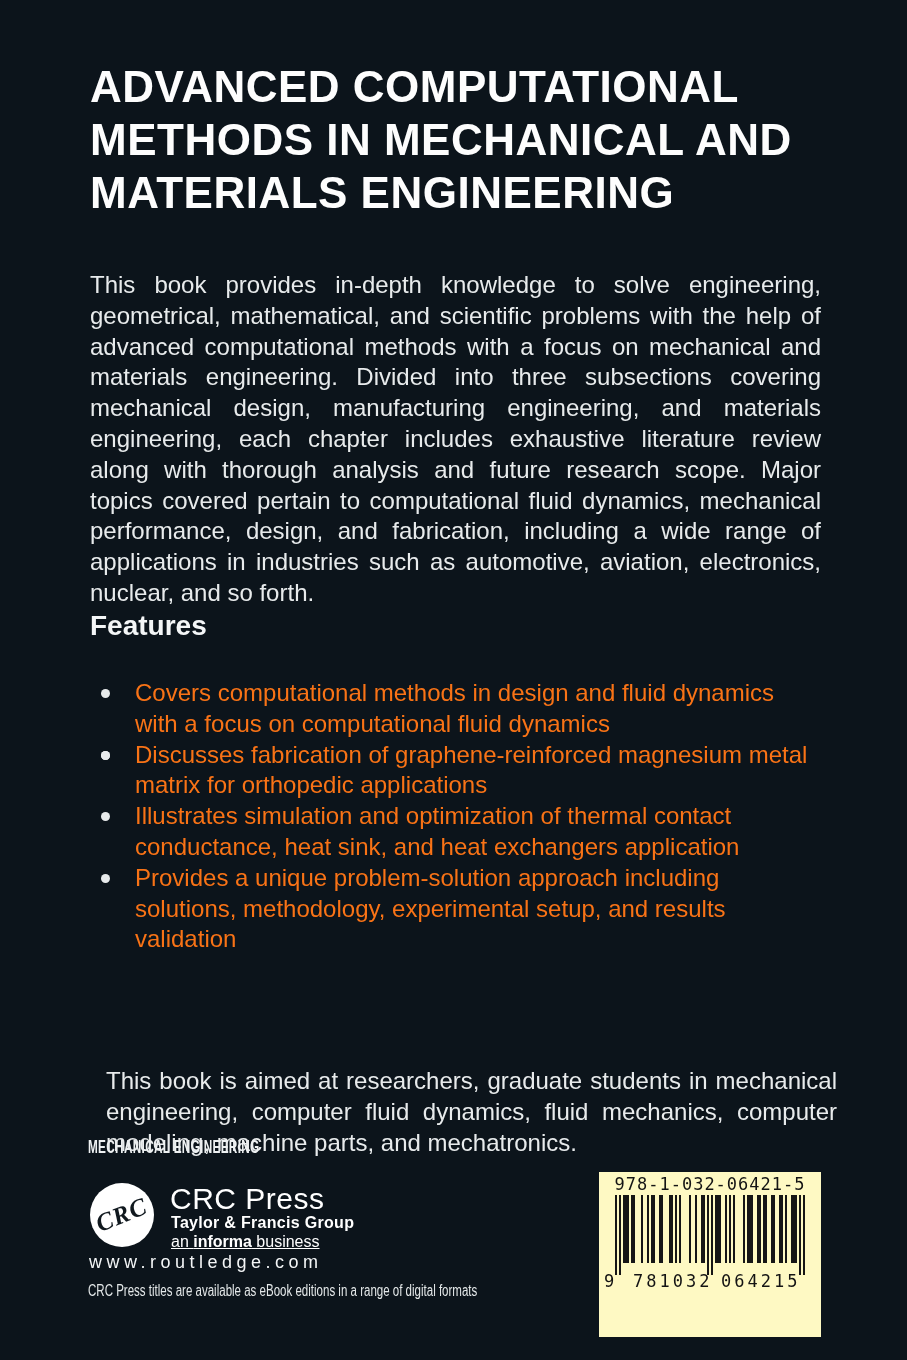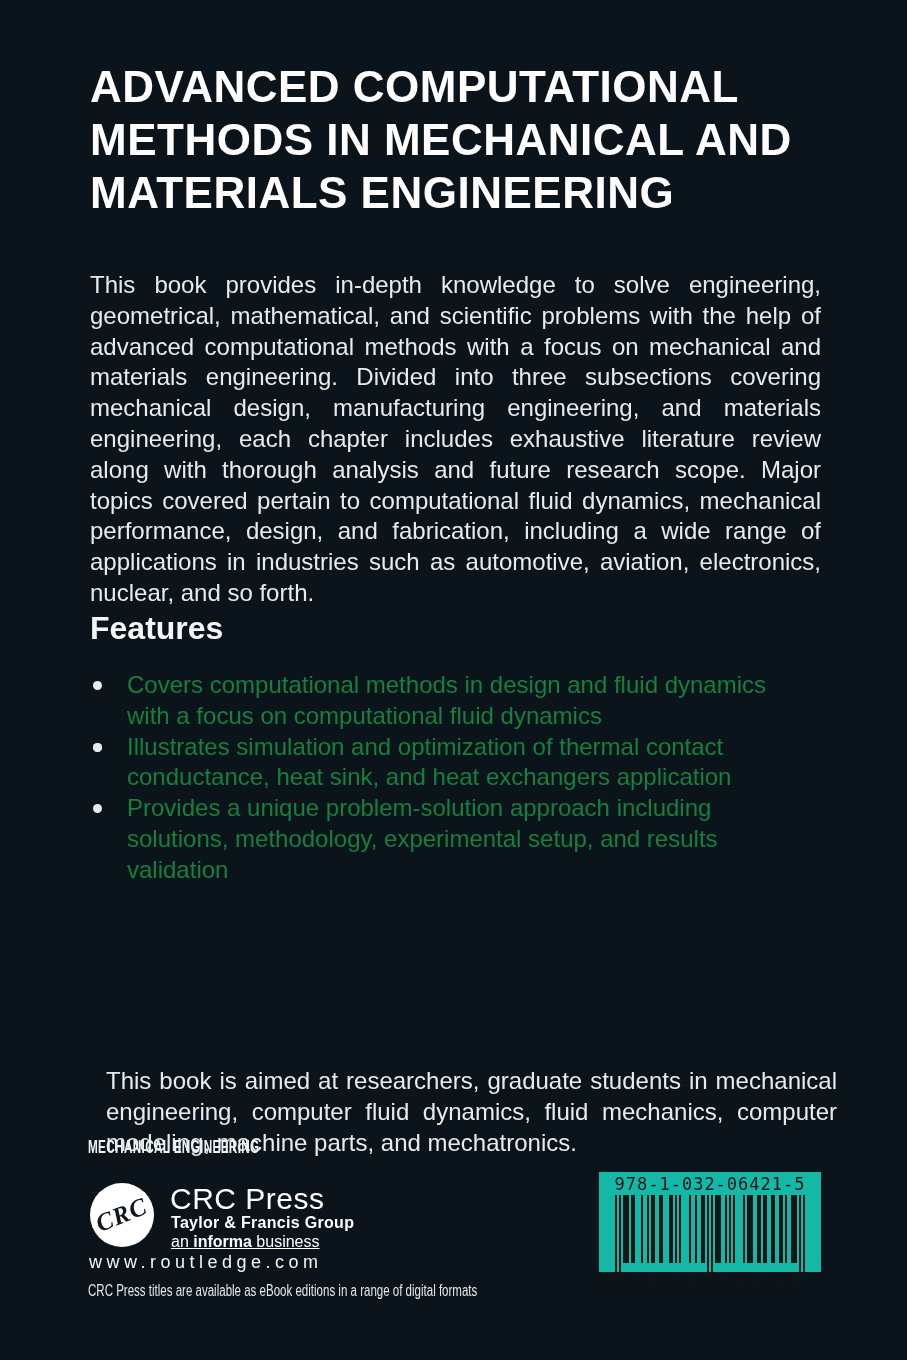--- a/index.html
+++ b/index.html
@@ -12,25 +12,25 @@
     position:absolute;left:90px;top:60px;
     font-size:44px;line-height:53px;letter-spacing:.5px;
     color:#fdfdfd;white-space:nowrap;font-weight:bold;margin:0;
   }
   .desc{
     position:absolute;left:90px;top:270px;width:731px;margin:0;
     font-size:24px;line-height:30.8px;text-align:justify;color:#e8ebec;
   }
   .features-h{
     position:absolute;left:90px;top:610px;margin:0;
-    font-size:32px;font-weight:bold;color:#f4f6f7;
+    font-size:28px;font-weight:bold;color:#f4f6f7;
   }
   .features{
-    position:absolute;left:90px;top:670px;width:722px;margin:0;padding:0;
-    list-style:none;font-size:24px;line-height:30.8px;color:#15803d;
+    position:absolute;left:90px;top:670px;width:722px;margin:8px;padding:0;
+    list-style:none;font-size:24px;line-height:30.8px;color:#f97316;
   }
   .features li{position:relative;padding-left:37px;}
   .dot{
     position:absolute;left:3px;top:11px;width:9px;height:9px;
     border-radius:50%;background:#e8ebec;
   }
   .audience{
     position:absolute;left:90px;top:1050px;width:731px;margin:16px;
     font-size:24px;line-height:30.8px;text-align:justify;color:#e8ebec;
   }
@@ -51,22 +51,22 @@
   .pub-name{position:absolute;left:170px;top:1182px;font-size:30px;color:#ffffff;letter-spacing:.5px;}
   .pub-group{position:absolute;left:171px;top:1214px;font-size:16px;font-weight:bold;color:#ffffff;letter-spacing:.3px;}
   .pub-biz{position:absolute;left:171px;top:1233px;font-size:16px;color:#ffffff;text-decoration:underline;}
   .pub-biz .bold{font-weight:bold;}
   .website{position:absolute;left:89px;top:1252px;font-size:18px;letter-spacing:4.5px;color:#f4f6f7;}
   .note{
     position:absolute;left:88px;top:1282px;font-size:16px;color:#e4e8e9;
     transform:scaleX(.72);transform-origin:left top;white-space:nowrap;
   }
   .barcode{
-    position:absolute;left:599px;top:1172px;width:222px;height:100px;
-    background:#14b8a6;
+    position:absolute;left:599px;top:1172px;width:222px;height:165px;
+    background:#fef9c3;
   }
   .isbn-top{
     position:absolute;top:2px;left:0;width:100%;text-align:center;
     font-family:"DejaVu Sans Mono",monospace;font-size:17px;
     letter-spacing:1px;color:#141414;
   }
   .ean-svg{position:absolute;left:16px;top:23px;}
   .ean-digits{
     position:absolute;left:0;top:0;width:100%;height:100%;
     font-family:"DejaVu Sans Mono",monospace;font-size:17px;color:#141414;
@@ -90,20 +90,24 @@
 
   <h2 class="features-h">Features</h2>
 
   <ul class="features">
     <li>
       <span class="dot"></span>
       <span>Covers computational methods in design and fluid dynamics with a focus on computational fluid dynamics</span>
     </li>
     <li>
       <span class="dot"></span>
+    </li>
+    <li>
+      <span class="dot"></span>
+      <span>Discusses fabrication of graphene-reinforced magnesium metal matrix for orthopedic applications</span>
     </li>
     <li>
       <span class="dot"></span>
       <span>Illustrates simulation and optimization of thermal contact conductance, heat sink, and heat exchangers application</span>
     </li>
     <li>
       <span class="dot"></span>
       <span>Provides a unique problem-solution approach including solutions, methodology, experimental setup, and results validation</span>
     </li>
   </ul>

